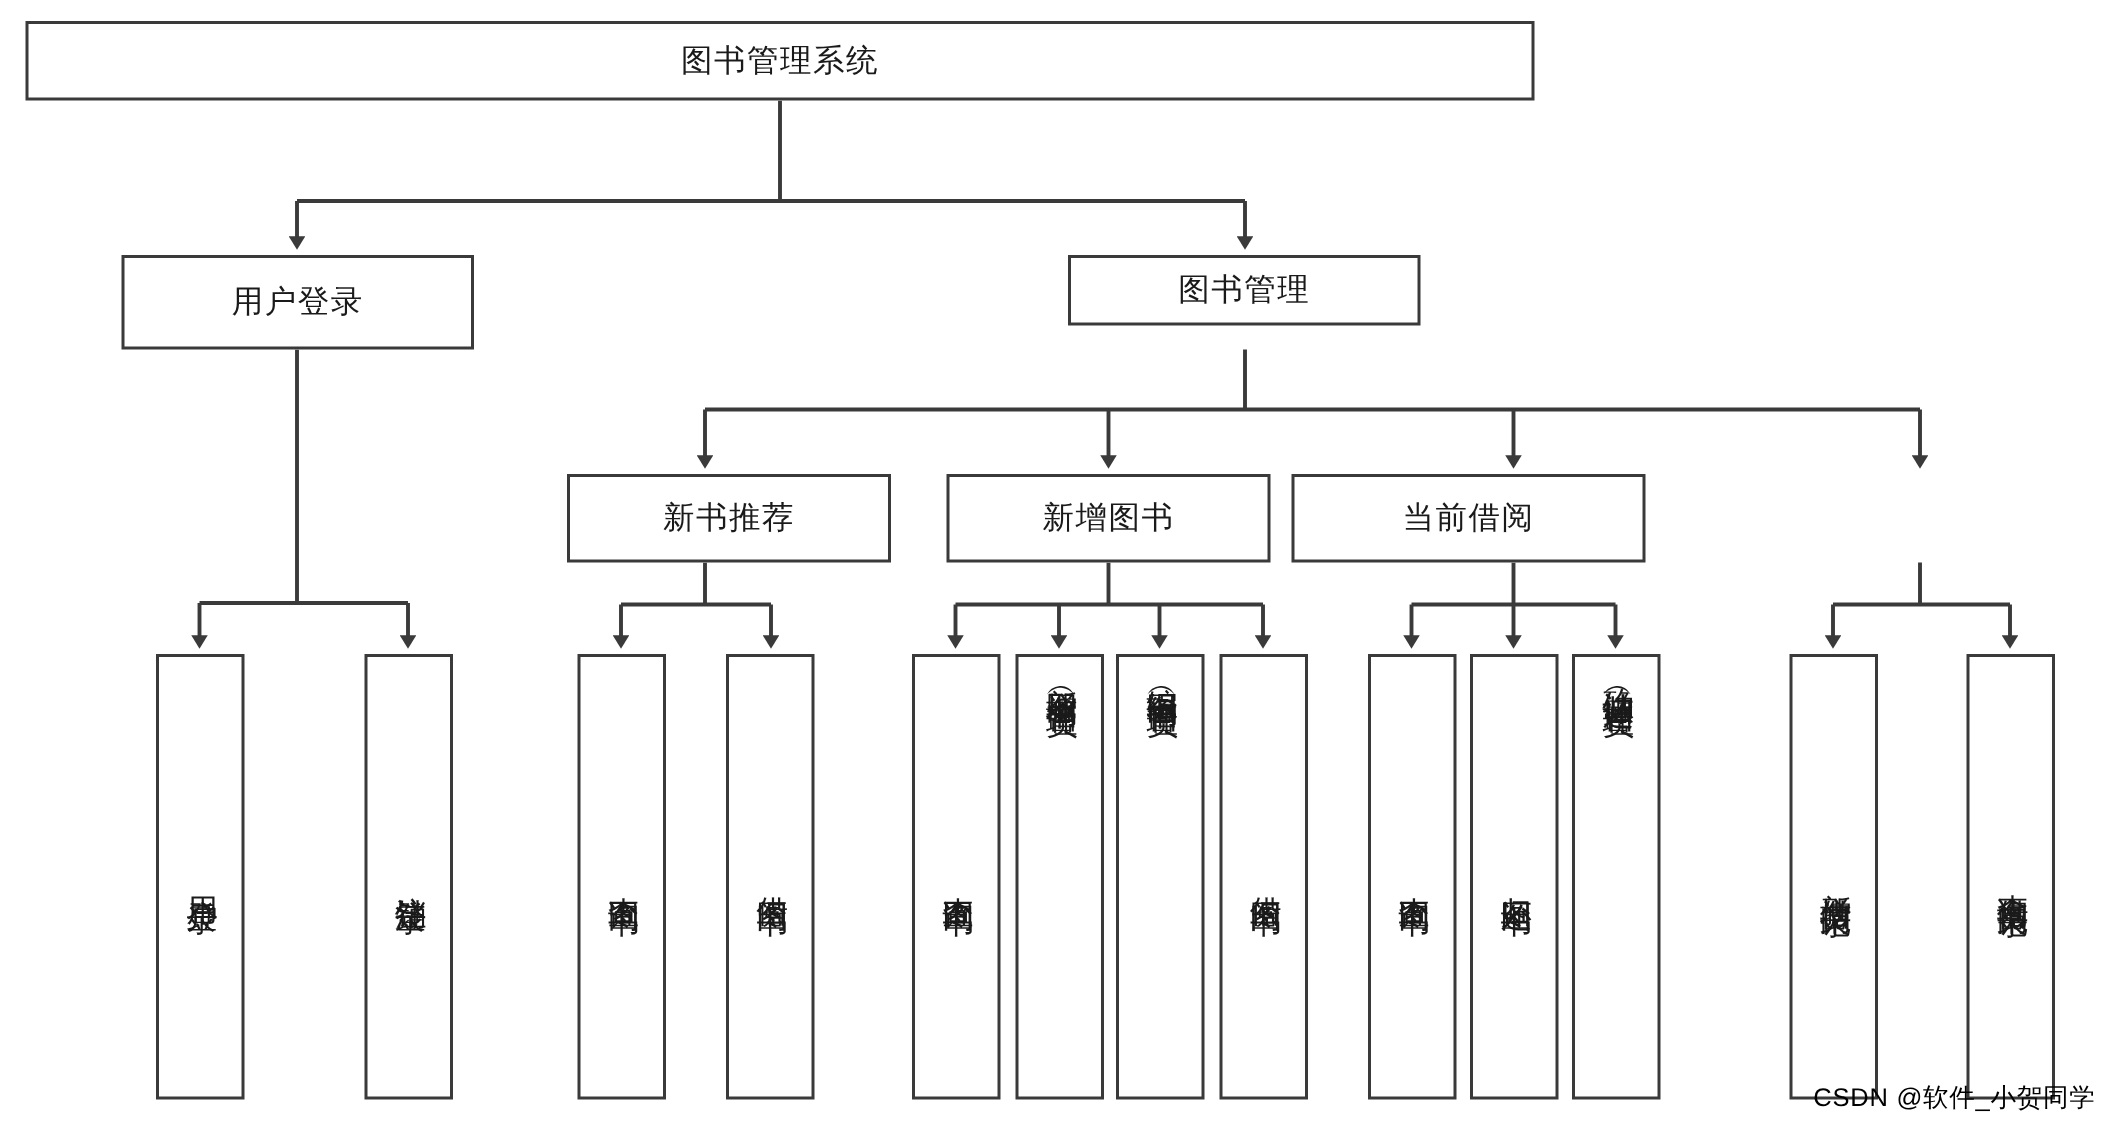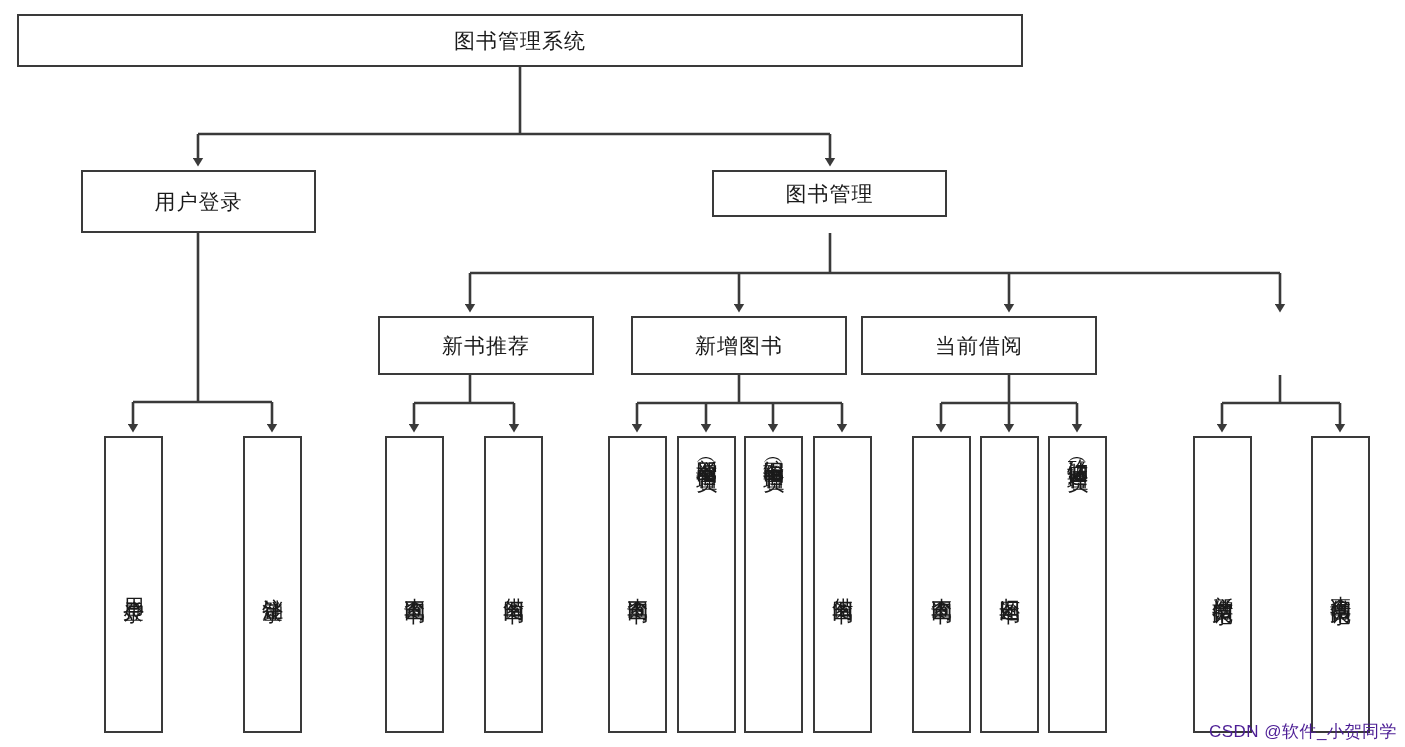--- a/index.html
+++ b/index.html
@@ -57,21 +57,21 @@
   }
   .label {
     display: block;
     white-space: pre;
   }
   #watermark {
     position: absolute;
     right: 8px;
     bottom: 4px;
     font-size: 17px;
-    color: #4c1d95;
+    color: #000000;
     letter-spacing: 0.5px;
     white-space: nowrap;
   }
 </style>
 </head>
 <body>
 
 <div id="canvas">
 
   <svg id="wires" viewBox="0 0 1405 747" xmlns="http://www.w3.org/2000/svg">

